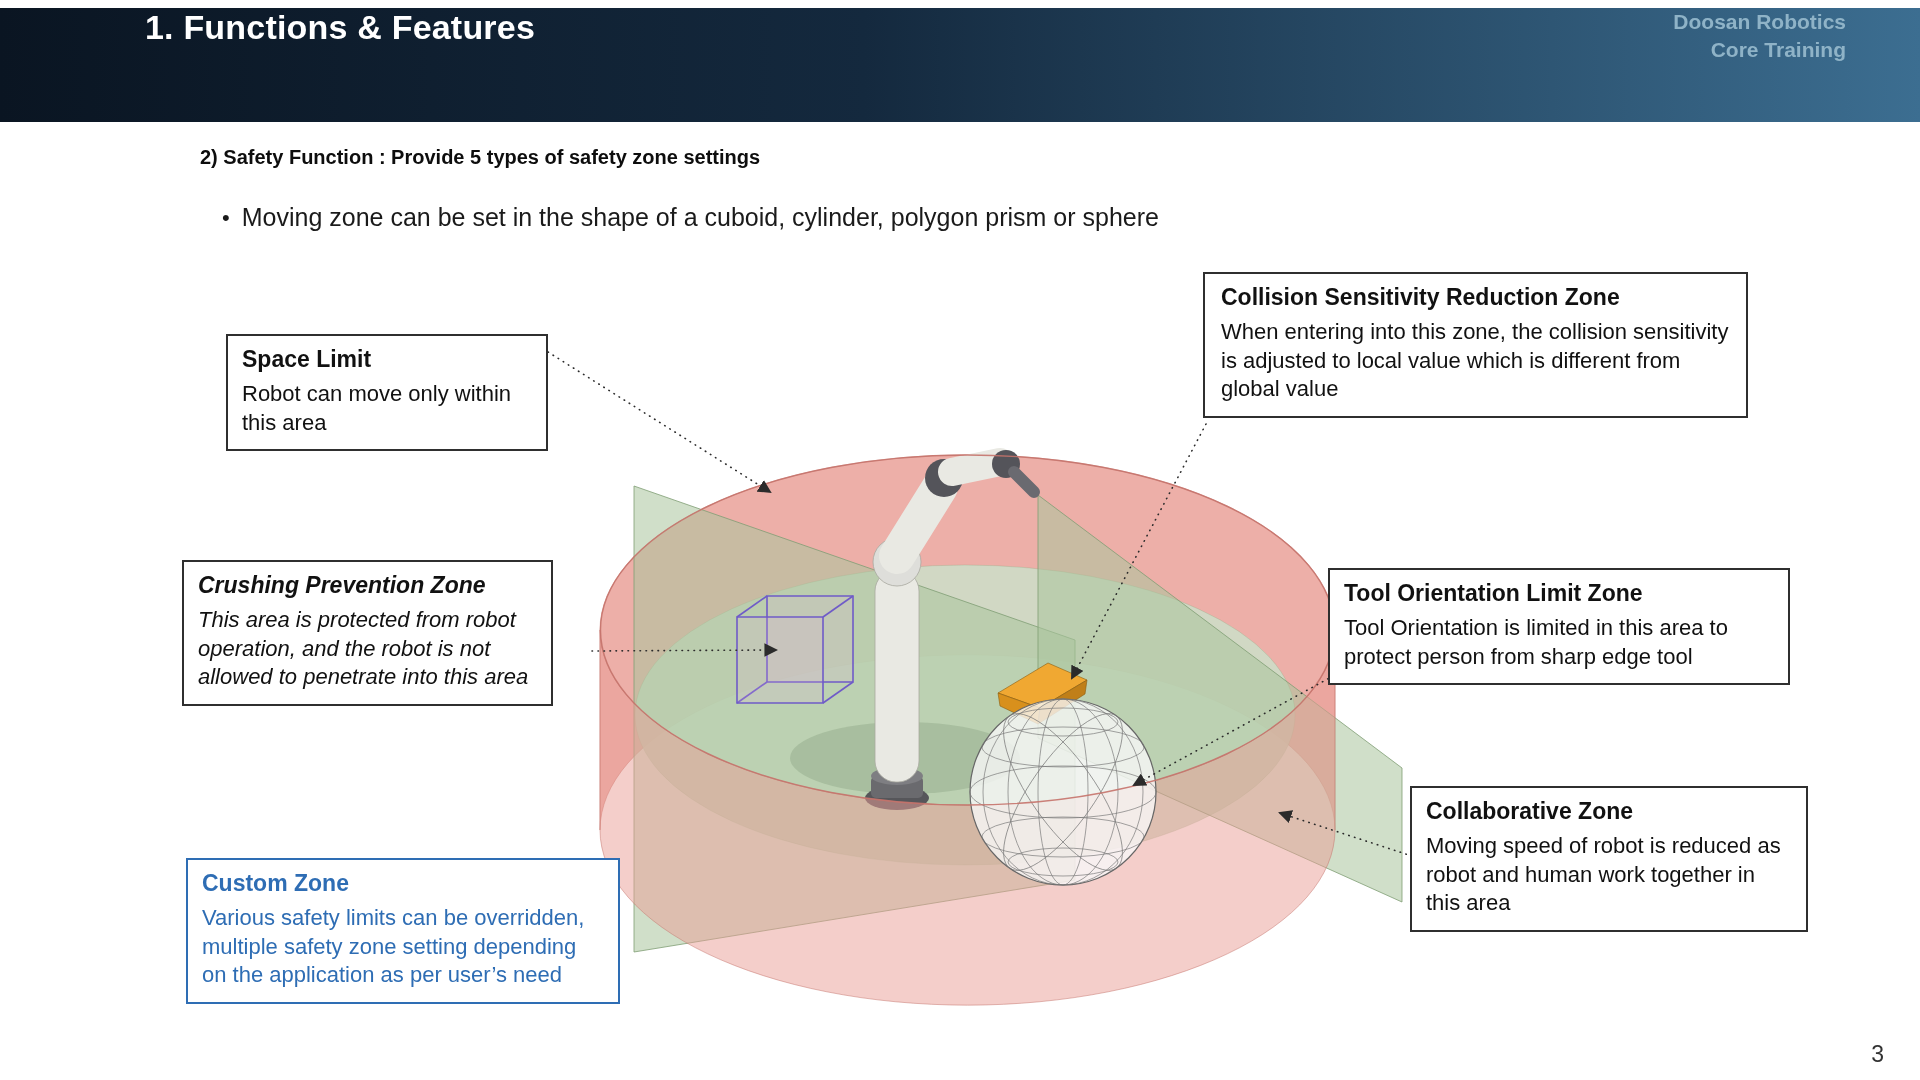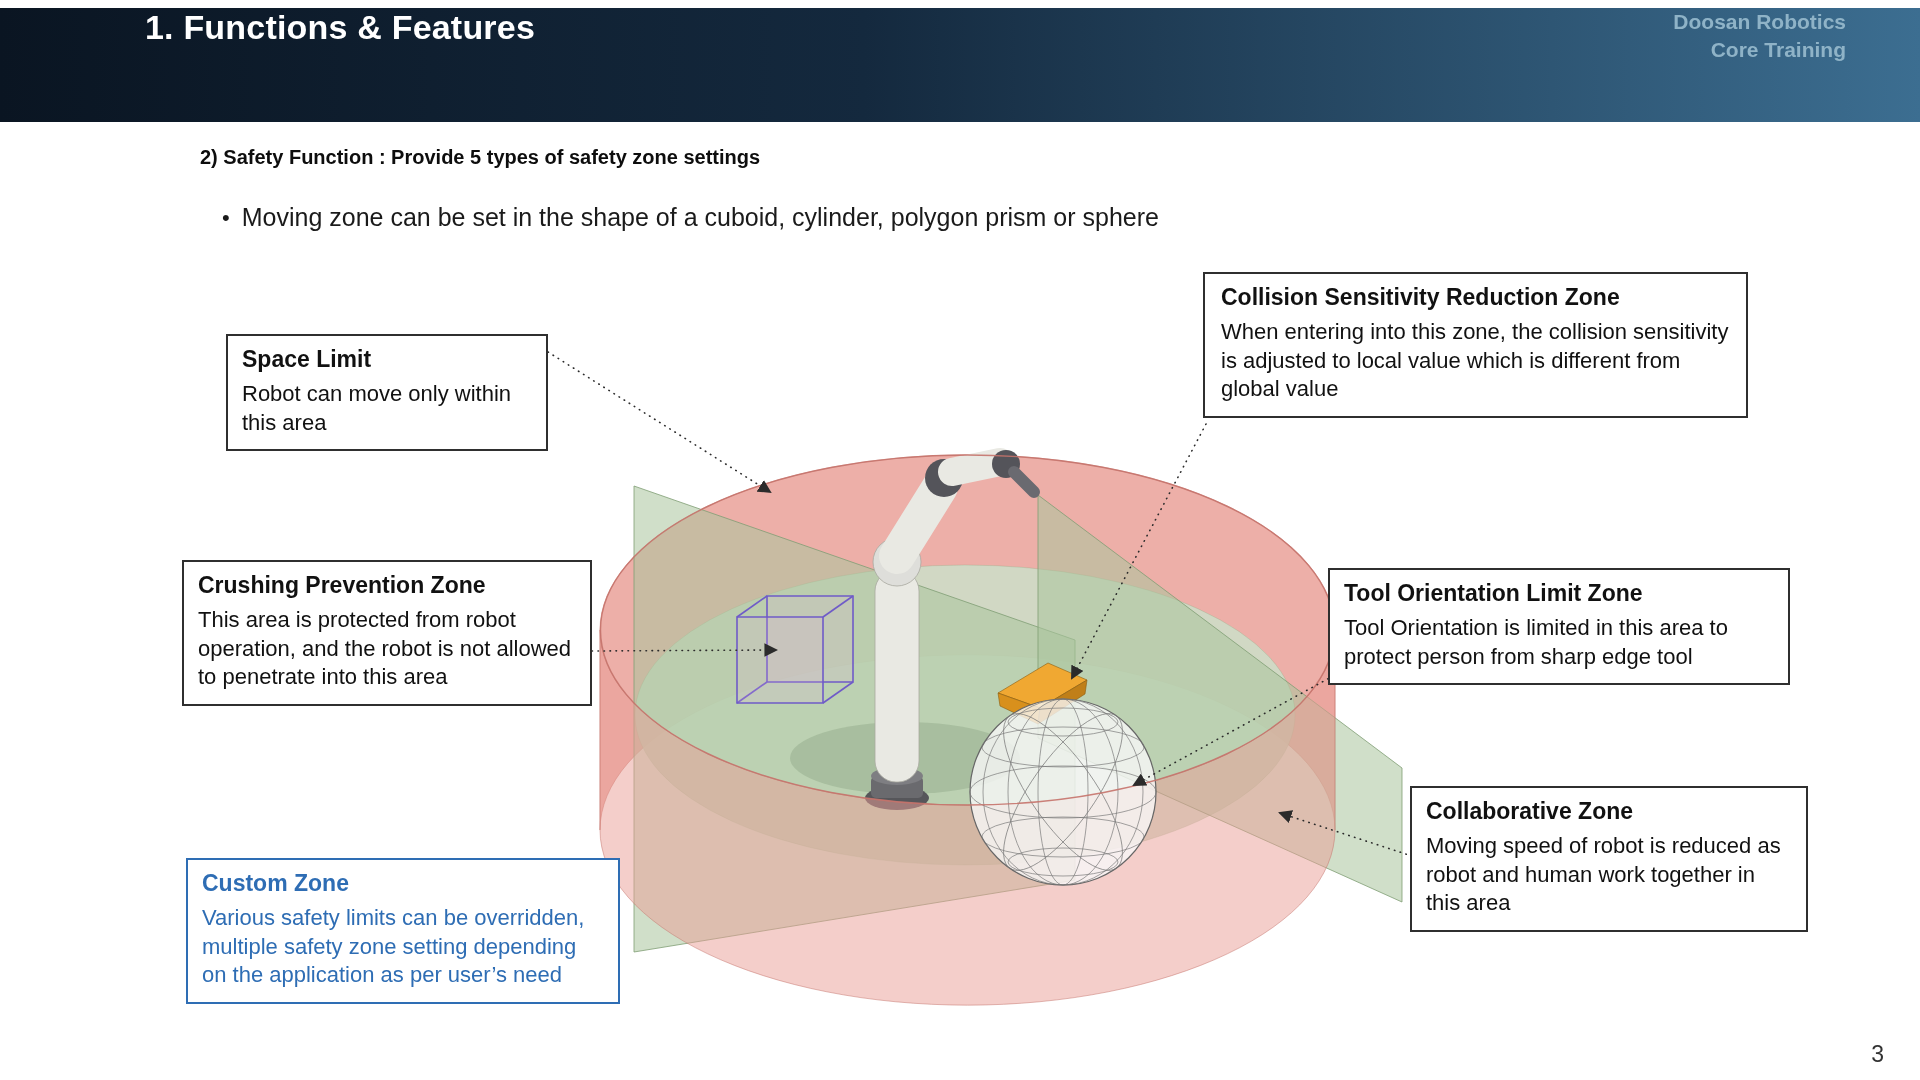--- a/index.html
+++ b/index.html
@@ -38,21 +38,21 @@
   .callout{position:absolute;background:#ffffff;border:2px solid var(--callout-border,#2f2f2f);
     padding:8px 14px 12px 14px;box-sizing:border-box;}
   .callout h3{margin:2px 0 7px 0;font-size:23px;font-weight:bold;color:#111;}
   .callout p{margin:0;font-size:22px;line-height:1.3;color:#111;}
   .callout.custom{border-color:var(--custom-accent,#2e6db4);border-width:2px;margin-top:22px;}
   .callout.custom h3{color:var(--custom-accent,#2e6db4);}
   .callout.custom p{color:var(--custom-accent,#2e6db4);}
 
   .box-space{left:226px;top:294px;width:322px;margin-top:40px;}
   .box-collision{left:1203px;top:272px;width:545px;padding-left:16px;}
-  .box-crushing{left:182px;top:560px;width:410px;}
+  .box-crushing{left:182px;top:560px;width:371px;font-style:italic;}
   .box-tool{left:1328px;top:568px;width:462px;}
   .box-collab{left:1410px;top:786px;width:398px;}
   .box-custom{left:186px;top:836px;width:434px;}
 
   .page-number{position:absolute;right:36px;bottom:12px;font-size:23px;color:#333;}
 
   
   .scene{position:absolute;left:0;top:0;width:1920px;height:1080px;pointer-events:none;}
   .pink-wall{fill:var(--zone-pink,#e99d95);stroke:var(--zone-pink-edge,#c5736c);stroke-width:1;}
   .pink-back{fill-opacity:.82;stroke-opacity:.55;}

